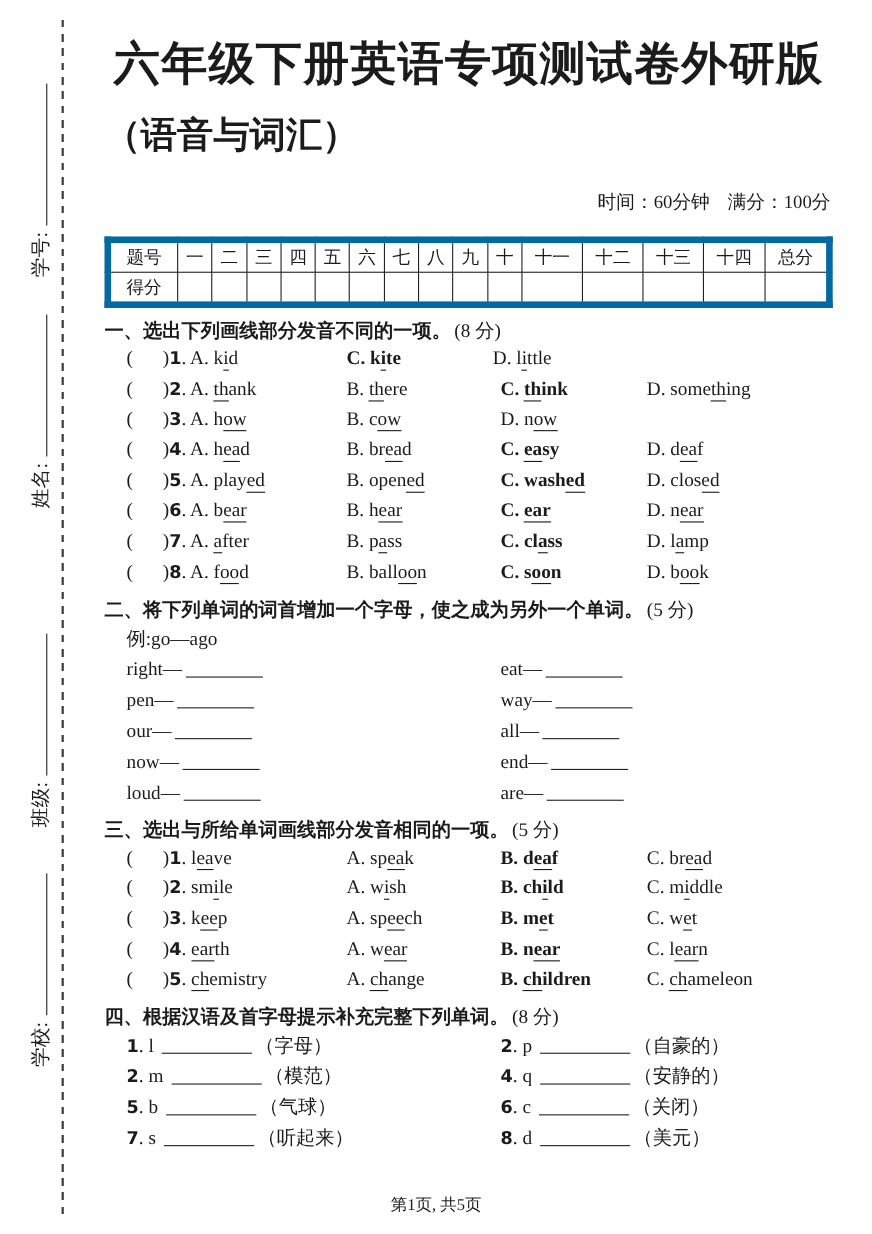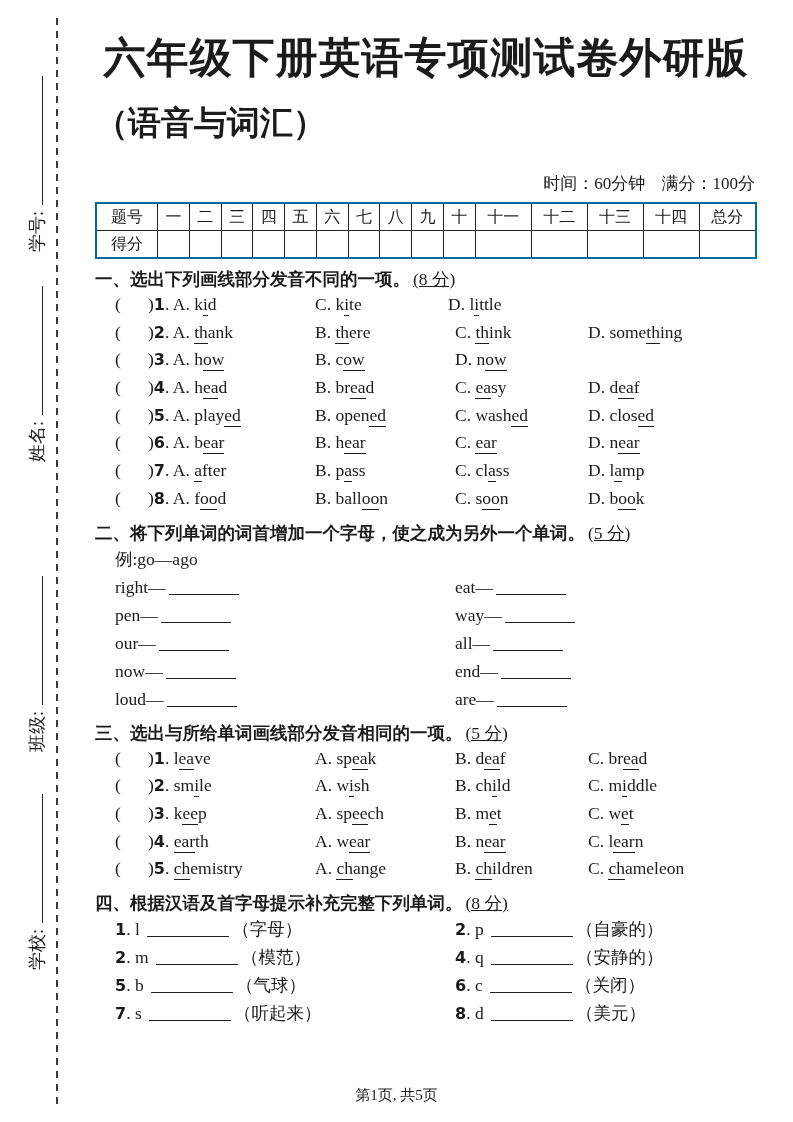--- a/index.html
+++ b/index.html
@@ -10,32 +10,32 @@
   
   .sb-item{position:absolute;left:-51px;width:176px;display:flex;align-items:baseline;gap:6px;
         transform:rotate(-90deg);font-size:18px;}
   .sb-label{white-space:nowrap;}
   .sb-line{flex:1;border-bottom:1.6px solid #222;height:14px;}
   .content{position:absolute;left:95px;top:4px;width:662px;}
   .title{margin:26px 0 0;text-align:center;font-size:42px;font-weight:700;letter-spacing:1px;}
   .subtitle{margin:15px 0 0;text-align:left;font-size:33px;font-weight:700;}
   .meta{margin-top:26px;text-align:right;font-size:17px;padding-right:2px;}
   .meta span + span{margin-left:12px;}
-  table.score{margin-top:7px;width:100%;border-collapse:collapse;border:2px solid #0369a1;font-size:16px;}
+  table.score{margin-top:20px;width:100%;border-collapse:collapse;border:6px solid #0369a1;font-size:16px;}
   table.score td{border:1px solid #222;height:26px;text-align:center;padding:0 2px;}
   table.score td.lbl{width:56px;}
   
   .sec-h{margin-top:8px;font-size:17.5px;font-weight:700;
         font-family:"DejaVu Sans","Liberation Sans",sans-serif;}
-  .sec-p{font-family:"Liberation Serif","DejaVu Serif",serif;font-weight:400;margin-left:3px;text-decoration:underline;}
+  .sec-p{font-family:"Liberation Serif","DejaVu Serif",serif;font-weight:400;margin-left:3px;}
   .ch-row{display:flex;align-items:baseline;height:27.7px;line-height:27.7px;padding-left:20px;font-size:17.5px;}
   .c1{width:33px;}
   .c2{width:167px;}
   .c3{width:140px;}
-  .c4{width:133px;}
+  .c4{width:133px;font-weight:bold;}
   .c5{flex:1;}
   .qn{font-family:"DejaVu Sans","Liberation Sans",sans-serif;font-weight:700;font-size:16px;}
   .u{border-bottom:1.5px solid #1b1b1b;padding-bottom:1px;}
   .ex-row{padding-left:20px;height:28px;line-height:28px;font-size:17.5px;}
   .pair-row{display:flex;padding-left:20px;height:28px;line-height:28px;font-size:17.5px;align-items:baseline;}
   .pleft{width:340px;}
   .pright{flex:1;}
   .blank{display:inline-block;width:70px;height:14px;border-bottom:1.4px solid #222;vertical-align:-2px;margin-left:3px;}
   .blank-wide{width:82px;}
   .hint{margin-left:3px;}

